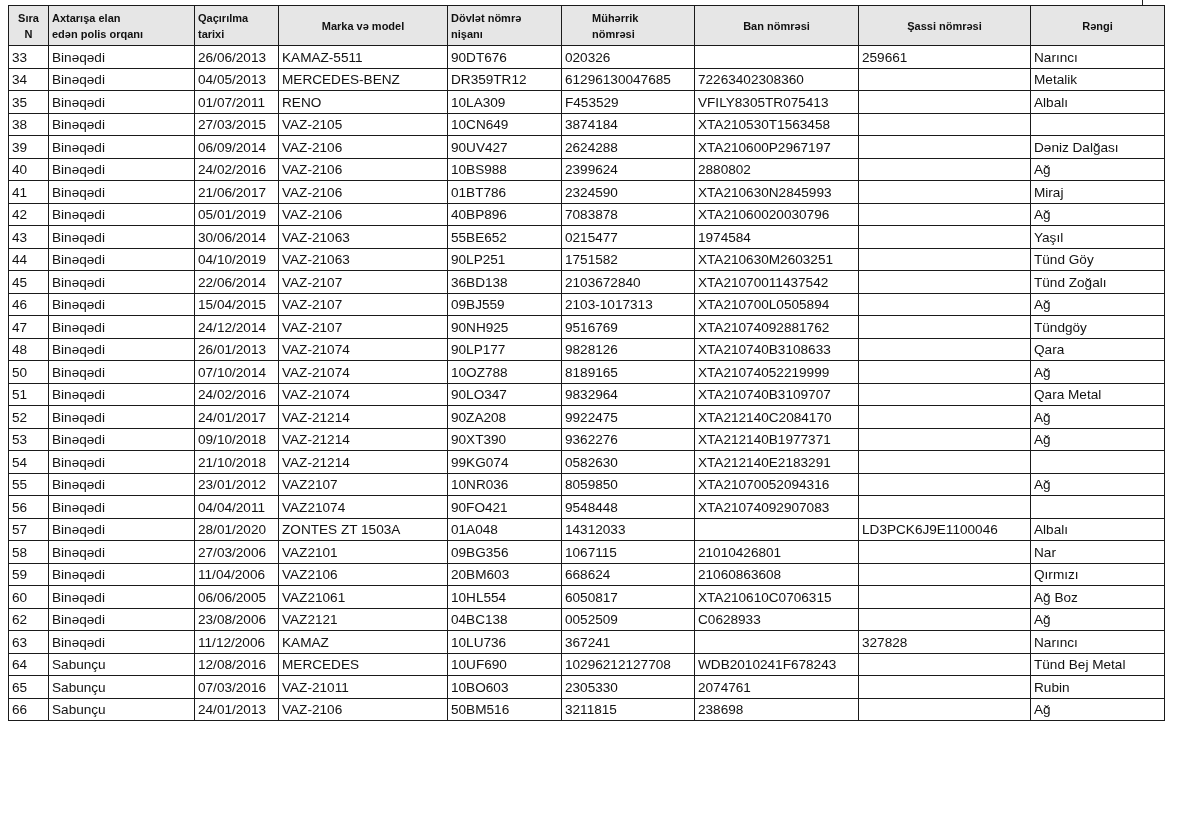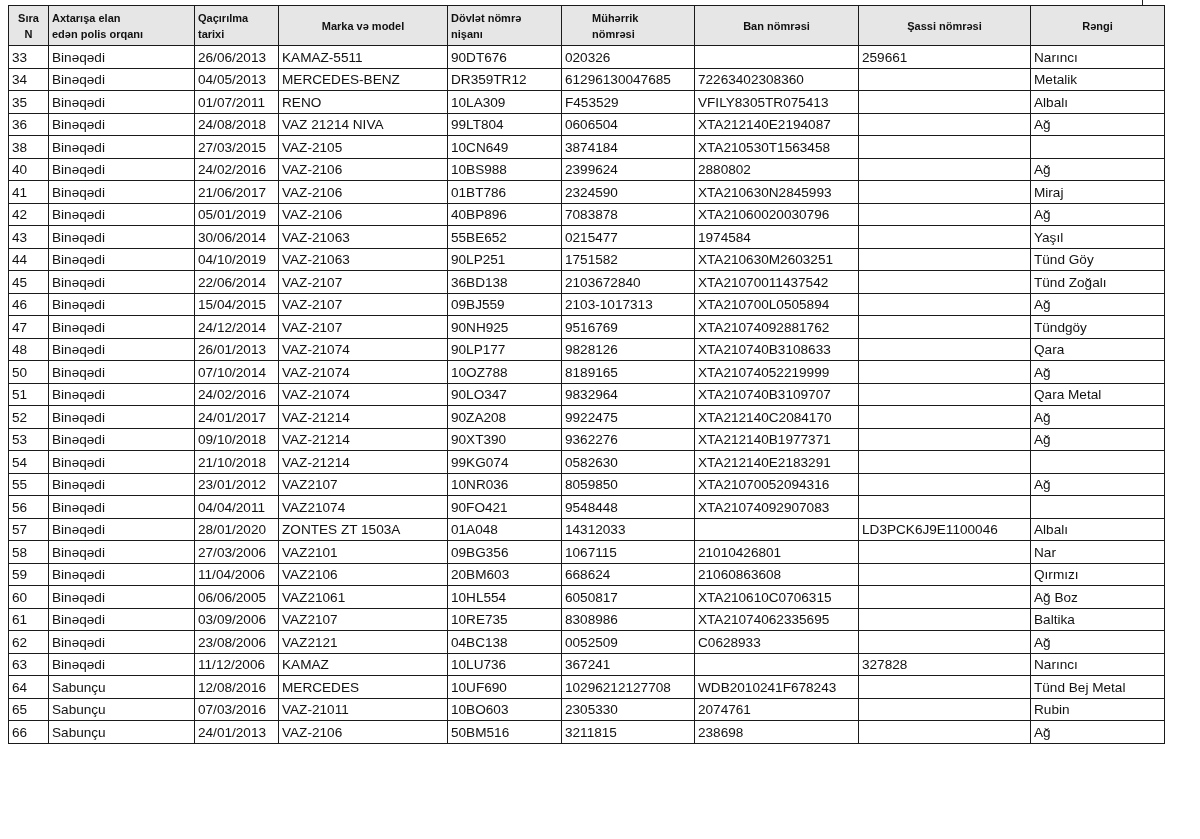--- a/index.html
+++ b/index.html
@@ -90,42 +90,42 @@
         <td>Binəqədi</td>
         <td>01/07/2011</td>
         <td>RENO</td>
         <td>10LA309</td>
         <td>F453529</td>
         <td>VFILY8305TR075413</td>
         <td></td>
         <td>Albalı</td>
       </tr>
       <tr>
-        <td class="num">36</td>
-        <td>Binəqədi</td>
-        <td>24/08/2018</td>
-        <td>VAZ 21214 NIVA</td>
-        <td>99LT804</td>
-        <td>0606504</td>
-        <td>XTA212140E2194087</td>
-        <td></td>
-        <td>Ağ</td>
-      </tr>
-      <tr>
         <td class="num">38</td>
         <td>Binəqədi</td>
         <td>27/03/2015</td>
         <td>VAZ-2105</td>
         <td>10CN649</td>
         <td>3874184</td>
         <td>XTA210530T1563458</td>
         <td></td>
         <td></td>
       </tr>
       <tr>
+        <td class="num">39</td>
+        <td>Binəqədi</td>
+        <td>06/09/2014</td>
+        <td>VAZ-2106</td>
+        <td>90UV427</td>
+        <td>2624288</td>
+        <td>XTA210600P2967197</td>
+        <td></td>
+        <td>Dəniz Dalğası</td>
+      </tr>
+      <tr>
         <td class="num">40</td>
         <td>Binəqədi</td>
         <td>24/02/2016</td>
         <td>VAZ-2106</td>
         <td>10BS988</td>
         <td>2399624</td>
         <td>2880802</td>
         <td></td>
         <td>Ağ</td>
       </tr>
@@ -330,31 +330,20 @@
       <tr>
         <td class="num">60</td>
         <td>Binəqədi</td>
         <td>06/06/2005</td>
         <td>VAZ21061</td>
         <td>10HL554</td>
         <td>6050817</td>
         <td>XTA210610C0706315</td>
         <td></td>
         <td>Ağ Boz</td>
-      </tr>
-      <tr>
-        <td class="num">61</td>
-        <td>Binəqədi</td>
-        <td>03/09/2006</td>
-        <td>VAZ2107</td>
-        <td>10RE735</td>
-        <td>8308986</td>
-        <td>XTA21074062335695</td>
-        <td></td>
-        <td>Baltika</td>
       </tr>
       <tr>
         <td class="num">62</td>
         <td>Binəqədi</td>
         <td>23/08/2006</td>
         <td>VAZ2121</td>
         <td>04BC138</td>
         <td>0052509</td>
         <td>C0628933</td>
         <td></td>

